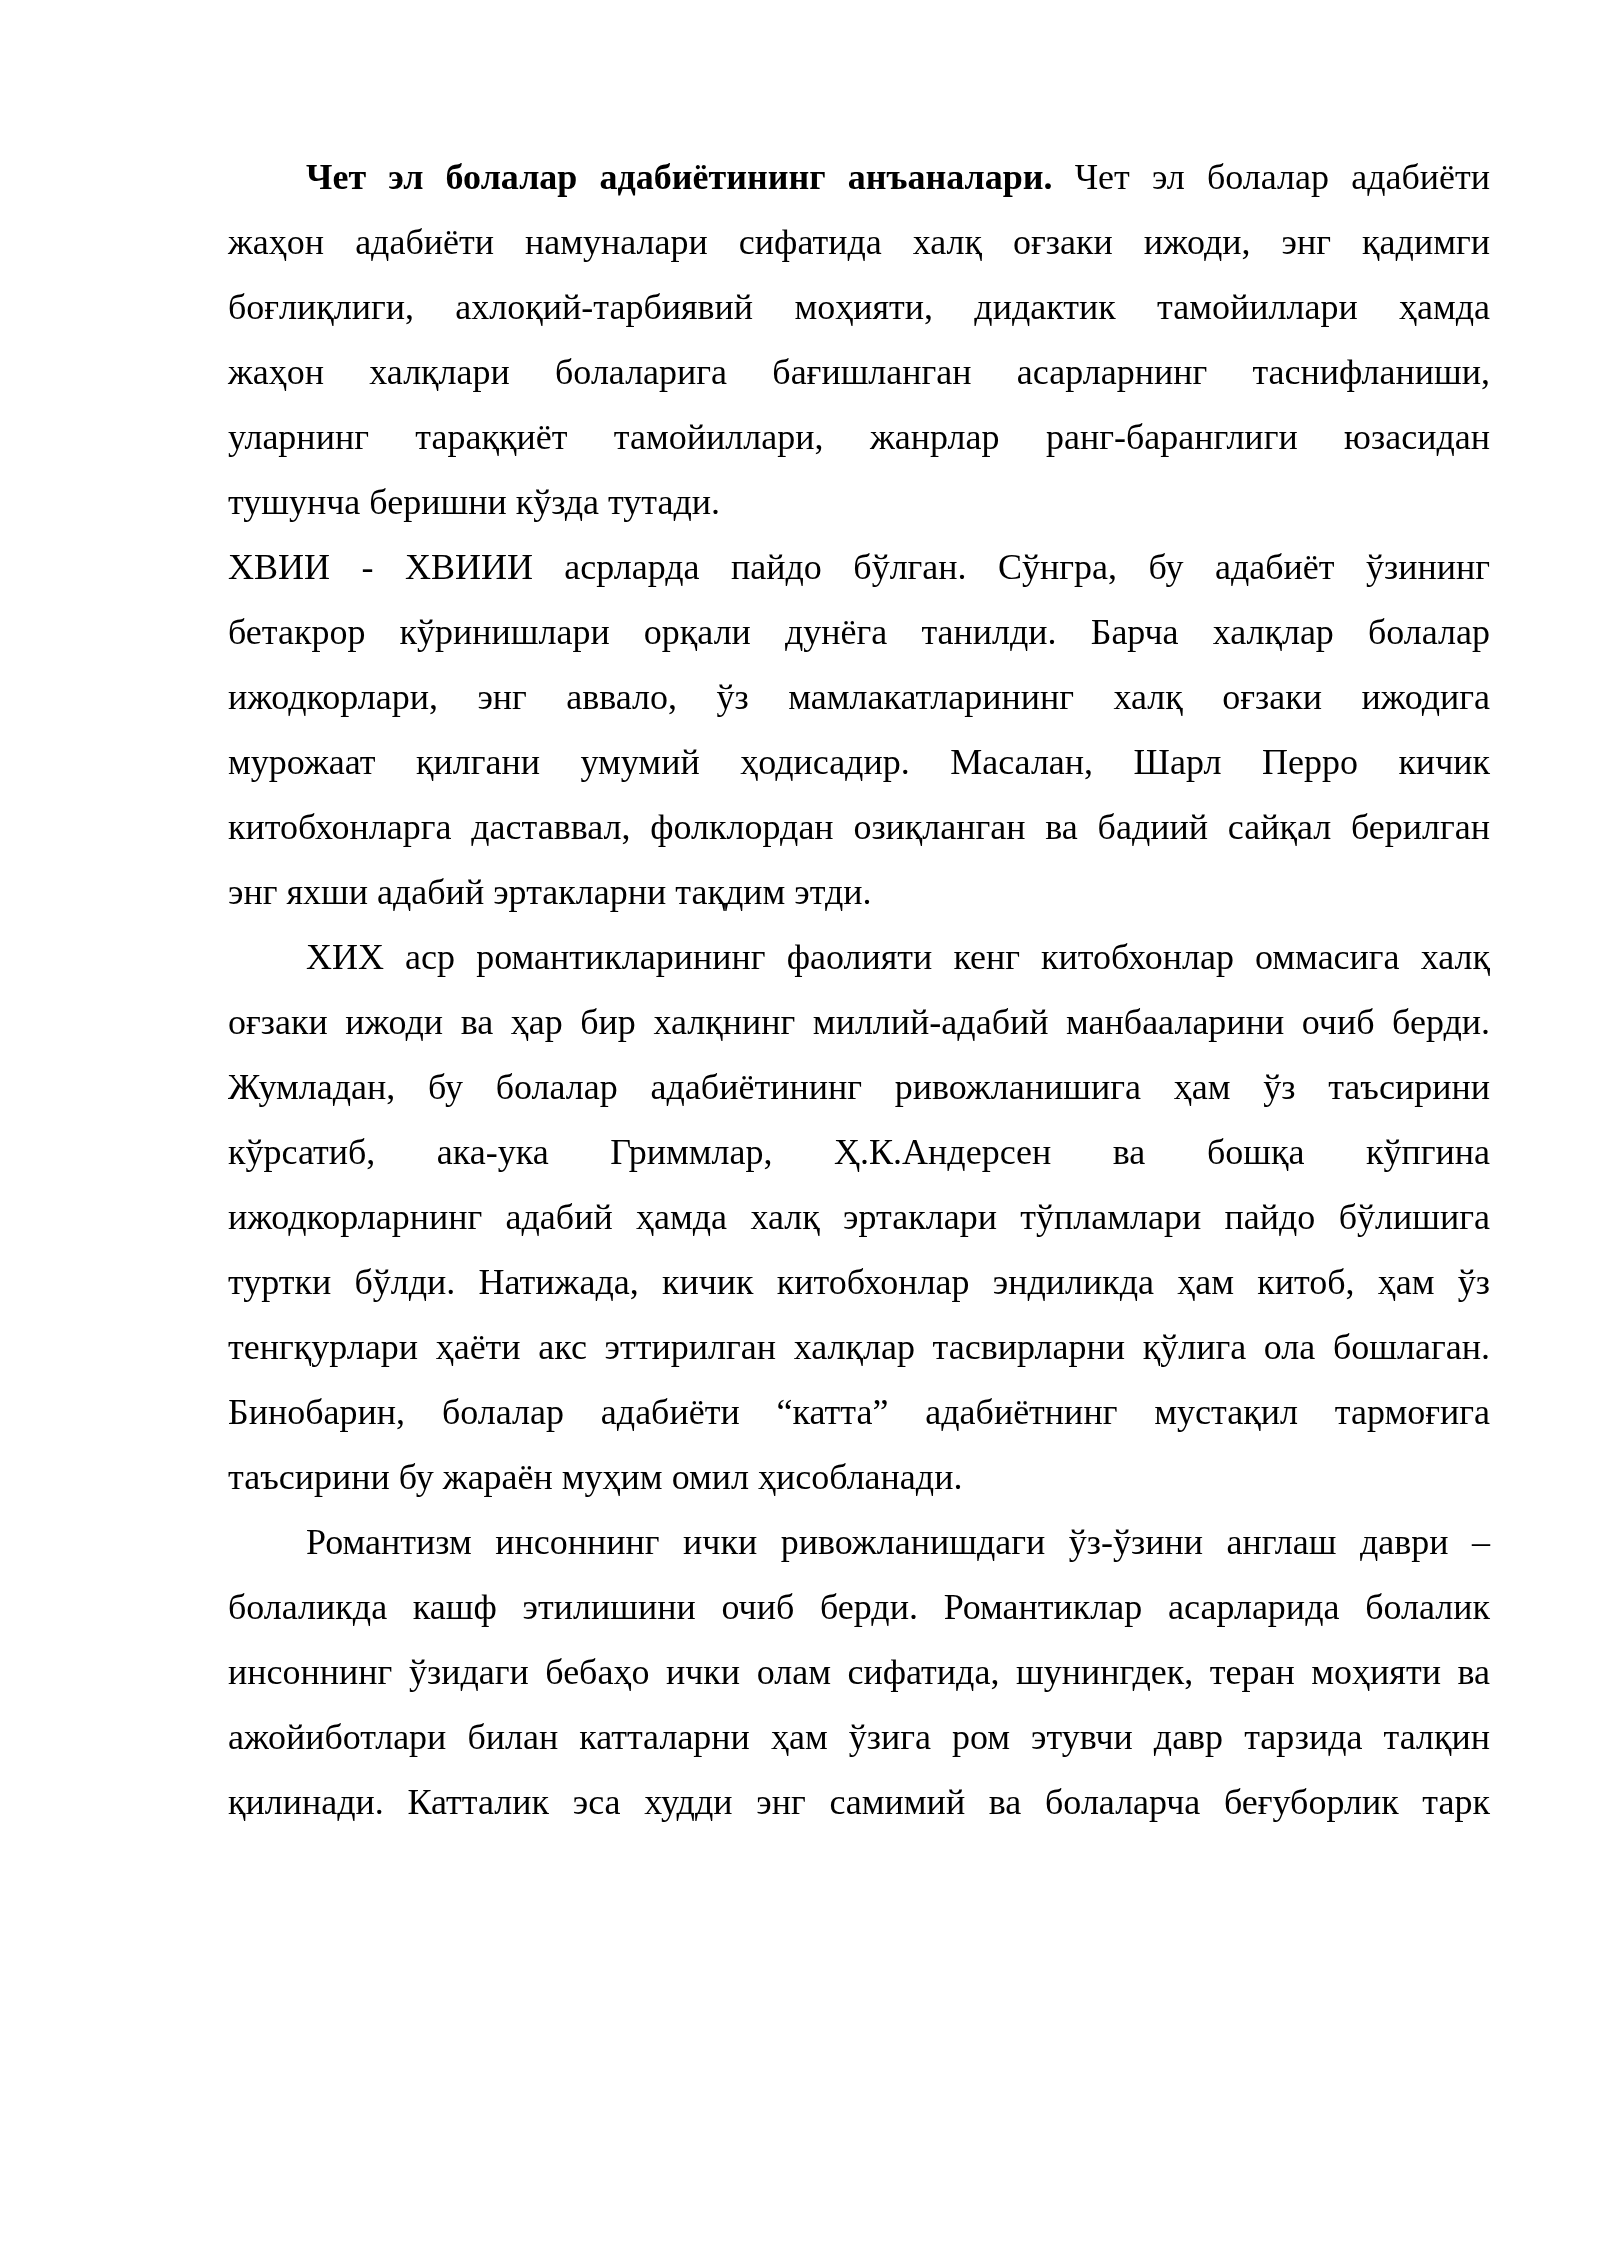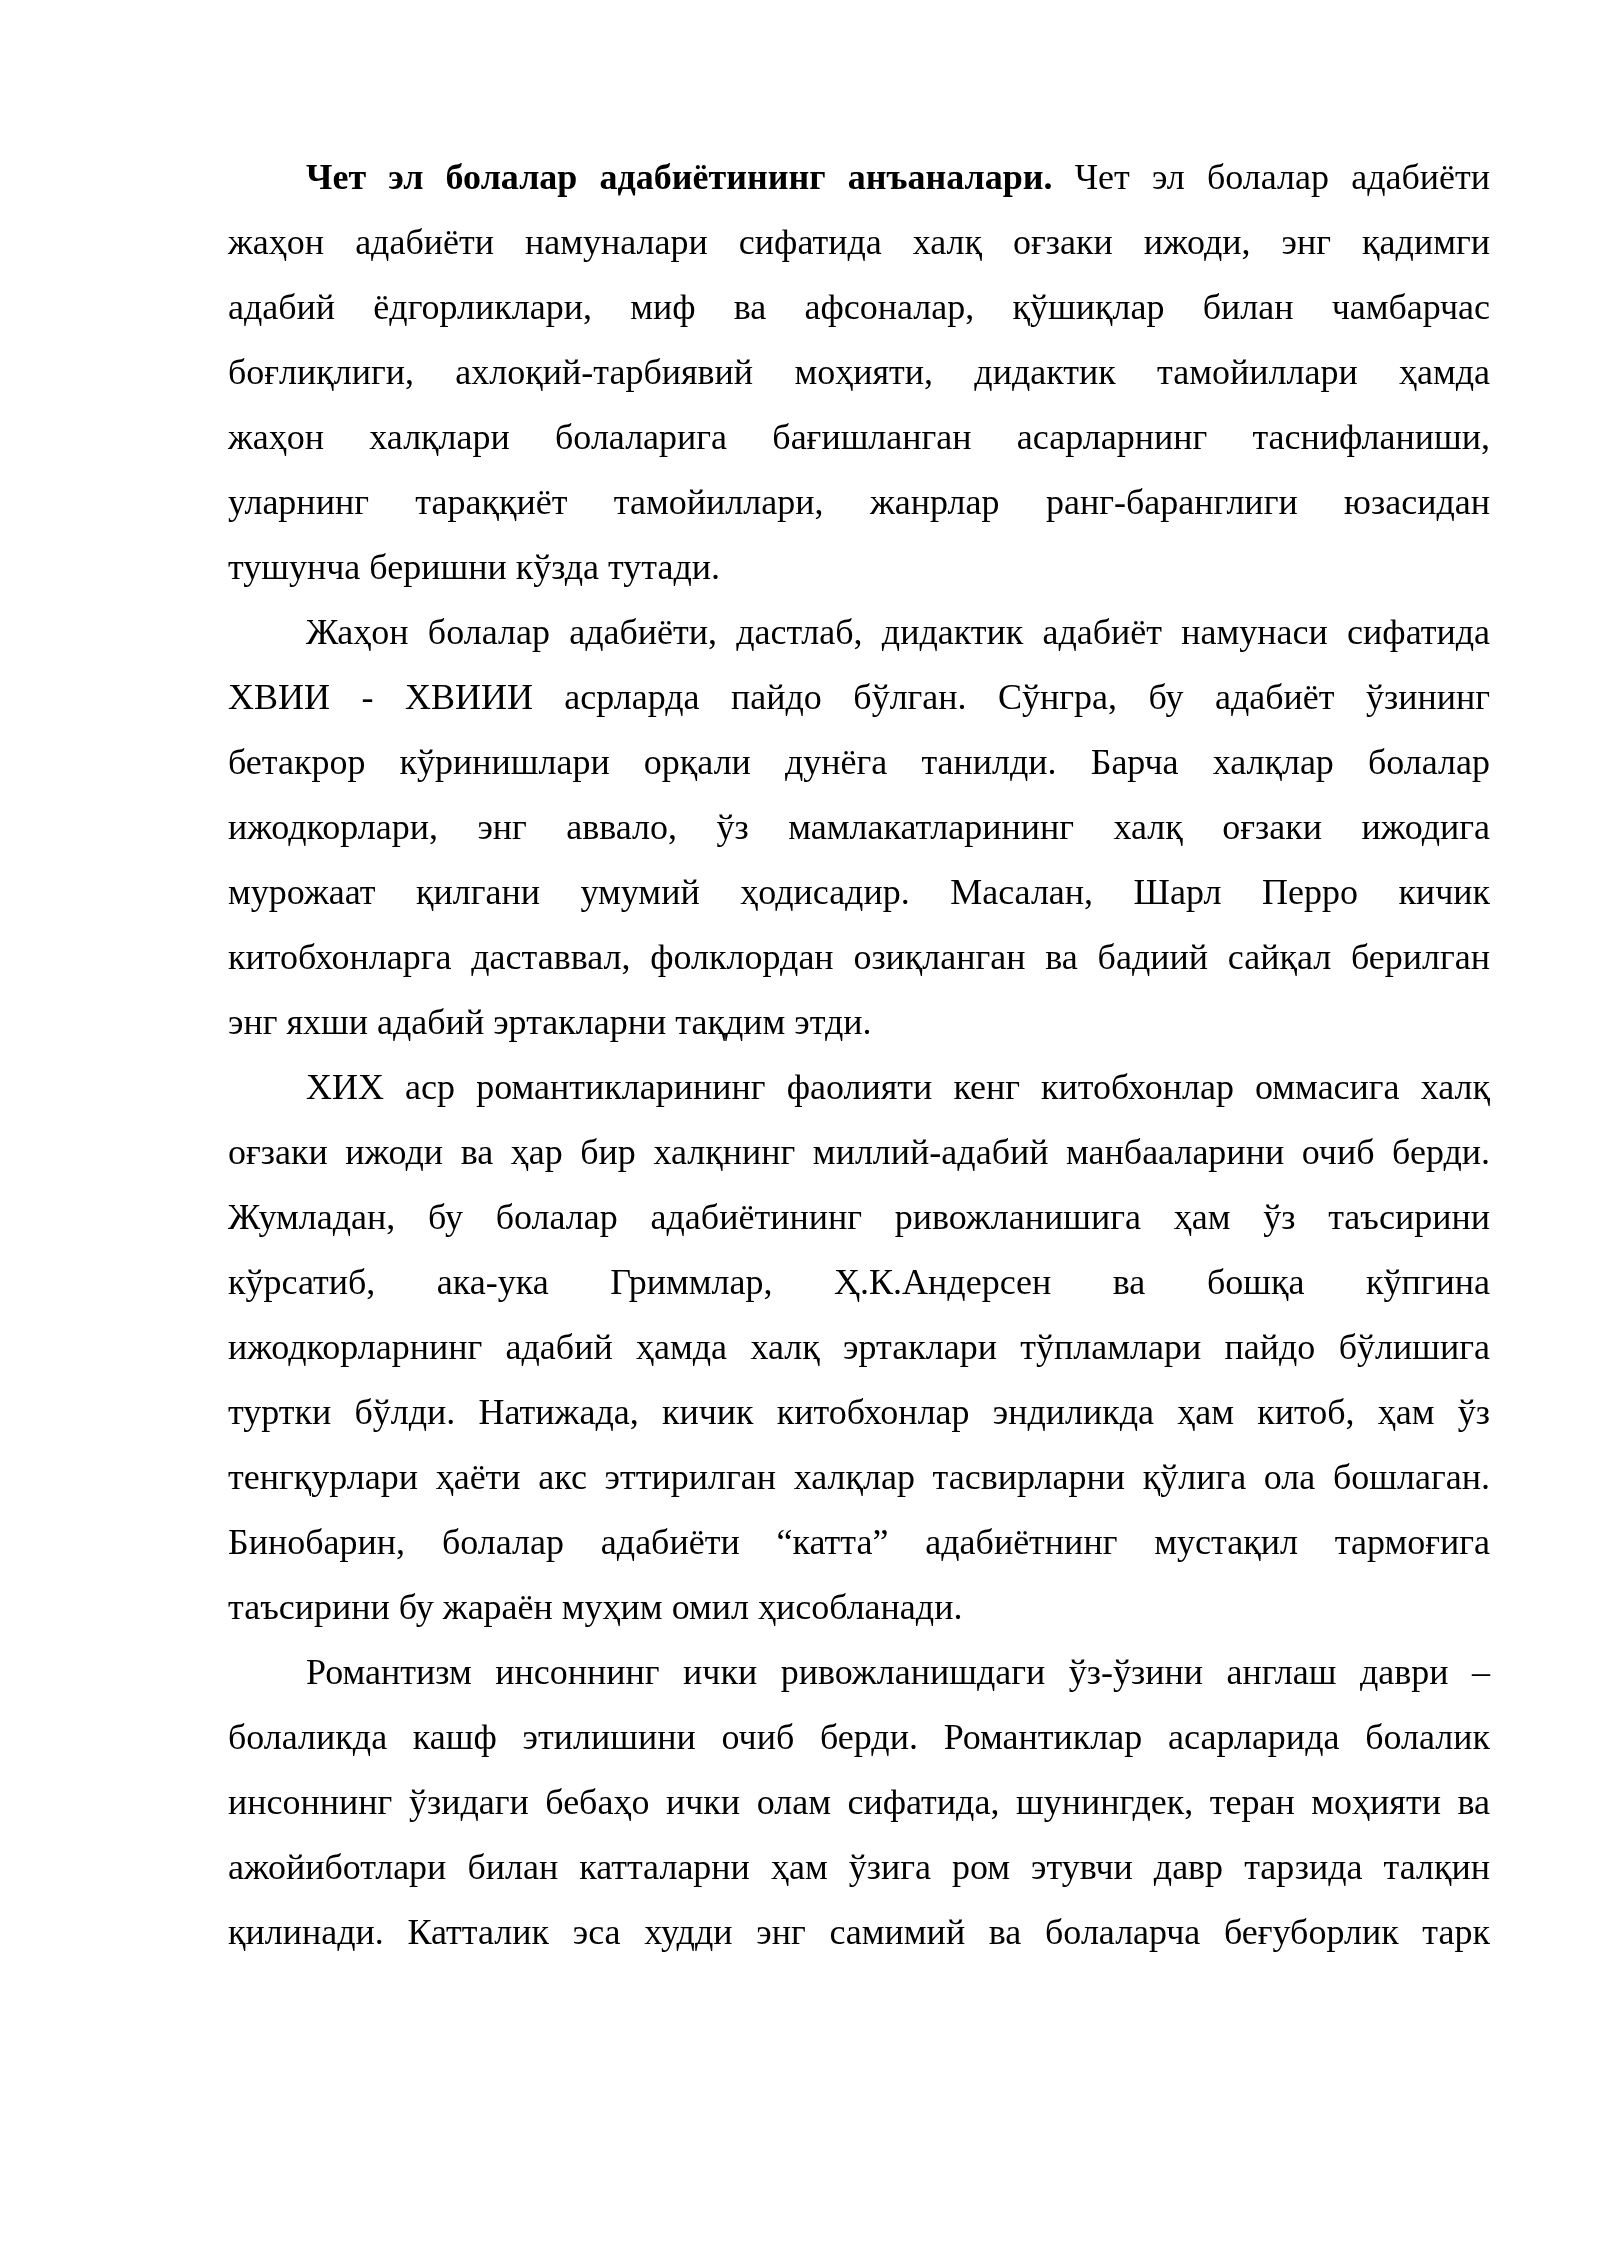--- a/index.html
+++ b/index.html
@@ -45,26 +45,24 @@
     font-weight: bold;
   }
 </style>
 </head>
 <body>
 
 <div class="page">
   <div class="text-block">
       <div class="line indent"><span class="bold">Чет эл болалар адабиётининг анъаналари.</span> Чет эл болалар адабиёти</div>
       <div class="line">жаҳон адабиёти намуналари сифатида халқ оғзаки ижоди, энг қадимги</div>
-      <div class="line">адабий ёдгорликлари, миф ва афсоналар, қўшиқлар билан чамбарчас</div>
       <div class="line">боғлиқлиги, ахлоқий-тарбиявий моҳияти, дидактик тамойиллари ҳамда</div>
       <div class="line">жаҳон халқлари болаларига бағишланган асарларнинг таснифланиши,</div>
       <div class="line">уларнинг тараққиёт тамойиллари, жанрлар ранг-баранглиги юзасидан</div>
       <div class="line para-end">тушунча беришни кўзда тутади.</div>
-      <div class="line indent">Жаҳон болалар адабиёти, дастлаб, дидактик адабиёт намунаси сифатида</div>
       <div class="line">ХВИИ - ХВИИИ асрларда пайдо бўлган. Сўнгра, бу адабиёт ўзининг</div>
       <div class="line">бетакрор кўринишлари орқали дунёга танилди. Барча халқлар болалар</div>
       <div class="line">ижодкорлари, энг аввало, ўз мамлакатларининг халқ оғзаки ижодига</div>
       <div class="line">мурожаат қилгани умумий ҳодисадир. Масалан, Шарл Перро кичик</div>
       <div class="line">китобхонларга даставвал, фолклордан озиқланган ва бадиий сайқал берилган</div>
       <div class="line para-end">энг яхши адабий эртакларни тақдим этди.</div>
       <div class="line indent">ХИХ аср романтикларининг фаолияти кенг китобхонлар оммасига халқ</div>
       <div class="line">оғзаки ижоди ва ҳар бир халқнинг миллий-адабий манбааларини очиб берди.</div>
       <div class="line">Жумладан, бу болалар адабиётининг ривожланишига ҳам ўз таъсирини</div>
       <div class="line">кўрсатиб, ака-ука Гриммлар, Ҳ.К.Андерсен ва бошқа кўпгина</div>

